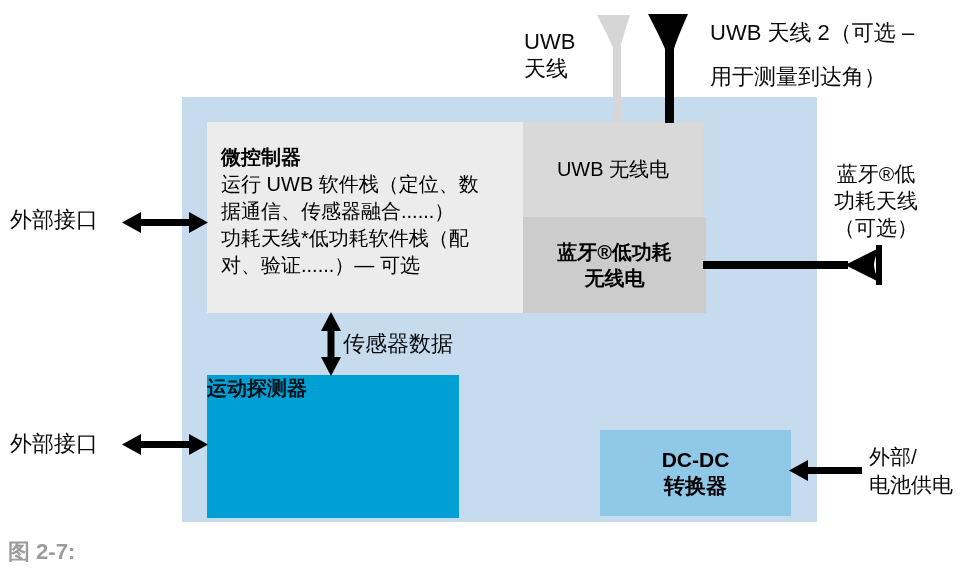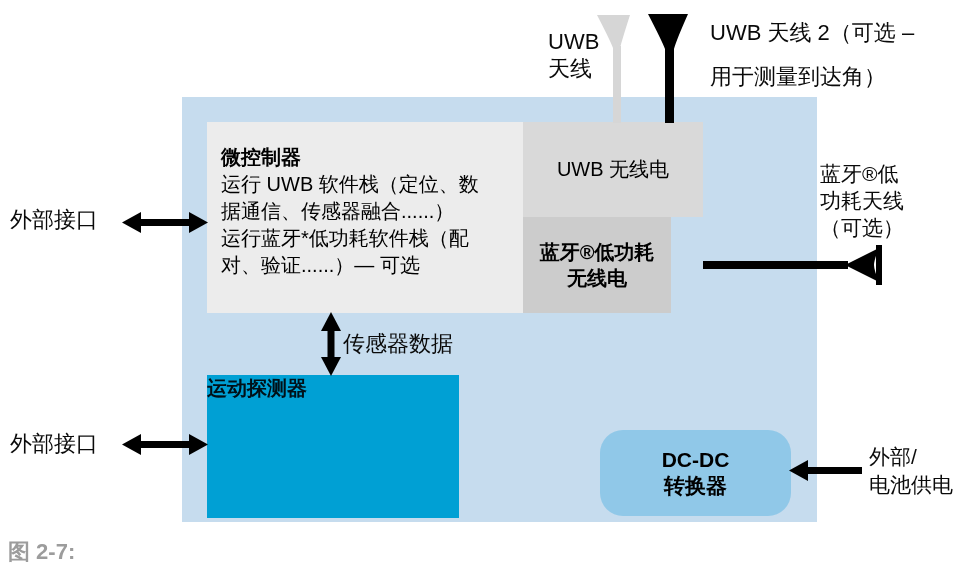--- a/index.html
+++ b/index.html
@@ -27,45 +27,45 @@
     font-size: 20px; line-height: 27px;
   }
   .mcu-title { font-weight: 700; }
   .uwb-radio-box {
     left: 523px; top: 122px; width: 180px; height: 95px;
     background: var(--uwb-radio-box, #d9d9d9);
     display: flex; align-items: center; justify-content: center;
     font-size: 20px; font-weight: 400;
   }
   .ble-radio-box {
-    left: 523px; top: 217px; width: 148px; height: 96px;
+    left: 523px; top: 217px; width: 183px; height: 96px;
     background: var(--ble-radio-box, #cccccc);
     display: flex; align-items: center; justify-content: center;
     text-align: center; font-size: 20px; font-weight: 700; line-height: 26px;
   }
   .motion-box {
     left: 207px; top: 375px; width: 252px; height: 143px;
     background: var(--motion-box, #00a0d4);
     display: flex; flex-direction: column; 
     box-sizing: border-box;
     font-size: 20px; line-height: 26px; color: #001018;
   }
   .motion-title { font-weight: 700; }
   .dcdc-box {
     left: 600px; top: 430px; width: 191px; height: 86px;
     background: var(--dcdc-box, #90c8e8);
     display: flex; align-items: center; justify-content: center;
-    text-align: center; font-size: 21px; font-weight: 700; line-height: 26px; border-radius: 23px;
+    text-align: center; font-size: 21px; font-weight: 700; line-height: 26px;
   }
 
   
   .lbl { font-size: 22px; line-height: 28px; color: #0a0a0a; }
-  .lbl-uwb-antenna   { left: 548px; top: 28px;  line-height: 27px; }
+  .lbl-uwb-antenna   { left: 524px; top: 28px;  line-height: 27px; }
   .lbl-uwb-antenna-2 { left: 710px; top: 11px;  line-height: 44px; }
-  .lbl-ble-antenna   { left: 820px; top: 160px; width: 112px; font-size: 21px; line-height: 27px; }
+  .lbl-ble-antenna   { left: 820px; top: 160px; width: 112px; text-align: center; font-size: 21px; line-height: 27px; }
   .lbl-ext-top       { left: 10px;  top: 206px; }
   .lbl-ext-bottom    { left: 10px;  top: 430px; }
   .lbl-sensor        { left: 343px; top: 330px; }
   .lbl-power         { left: 869px; top: 443px; font-size: 21px; line-height: 28px; }
 
   
   .caption { left: 8px; top: 537px; font-size: 22px; display: flex; flex-direction: column; }
   .caption-label { font-weight: 700; color: var(--caption-label-gray, #9c9c9c); }
   .caption-text  { margin-left: 26px; color: #1a1a1a; }
 
@@ -78,21 +78,21 @@
 <body>
 
 <div id="stage">
 
   <div class="abs main-bg"></div>
 
   <div class="abs mcu-box">
     <div class="mcu-title">微控制器</div>
     <div class="preline">运行 UWB 软件栈（定位、数
 据通信、传感器融合......）
-运行蓝牙*低功耗软件栈（配
+功耗天线*低功耗软件栈（配
 对、验证......）— 可选</div>
   </div>
 
   <div class="abs uwb-radio-box">
     <span>UWB 无线电</span>
   </div>
 
   <div class="abs ble-radio-box">
     <span class="preline">蓝牙®低功耗
 无线电</span>

